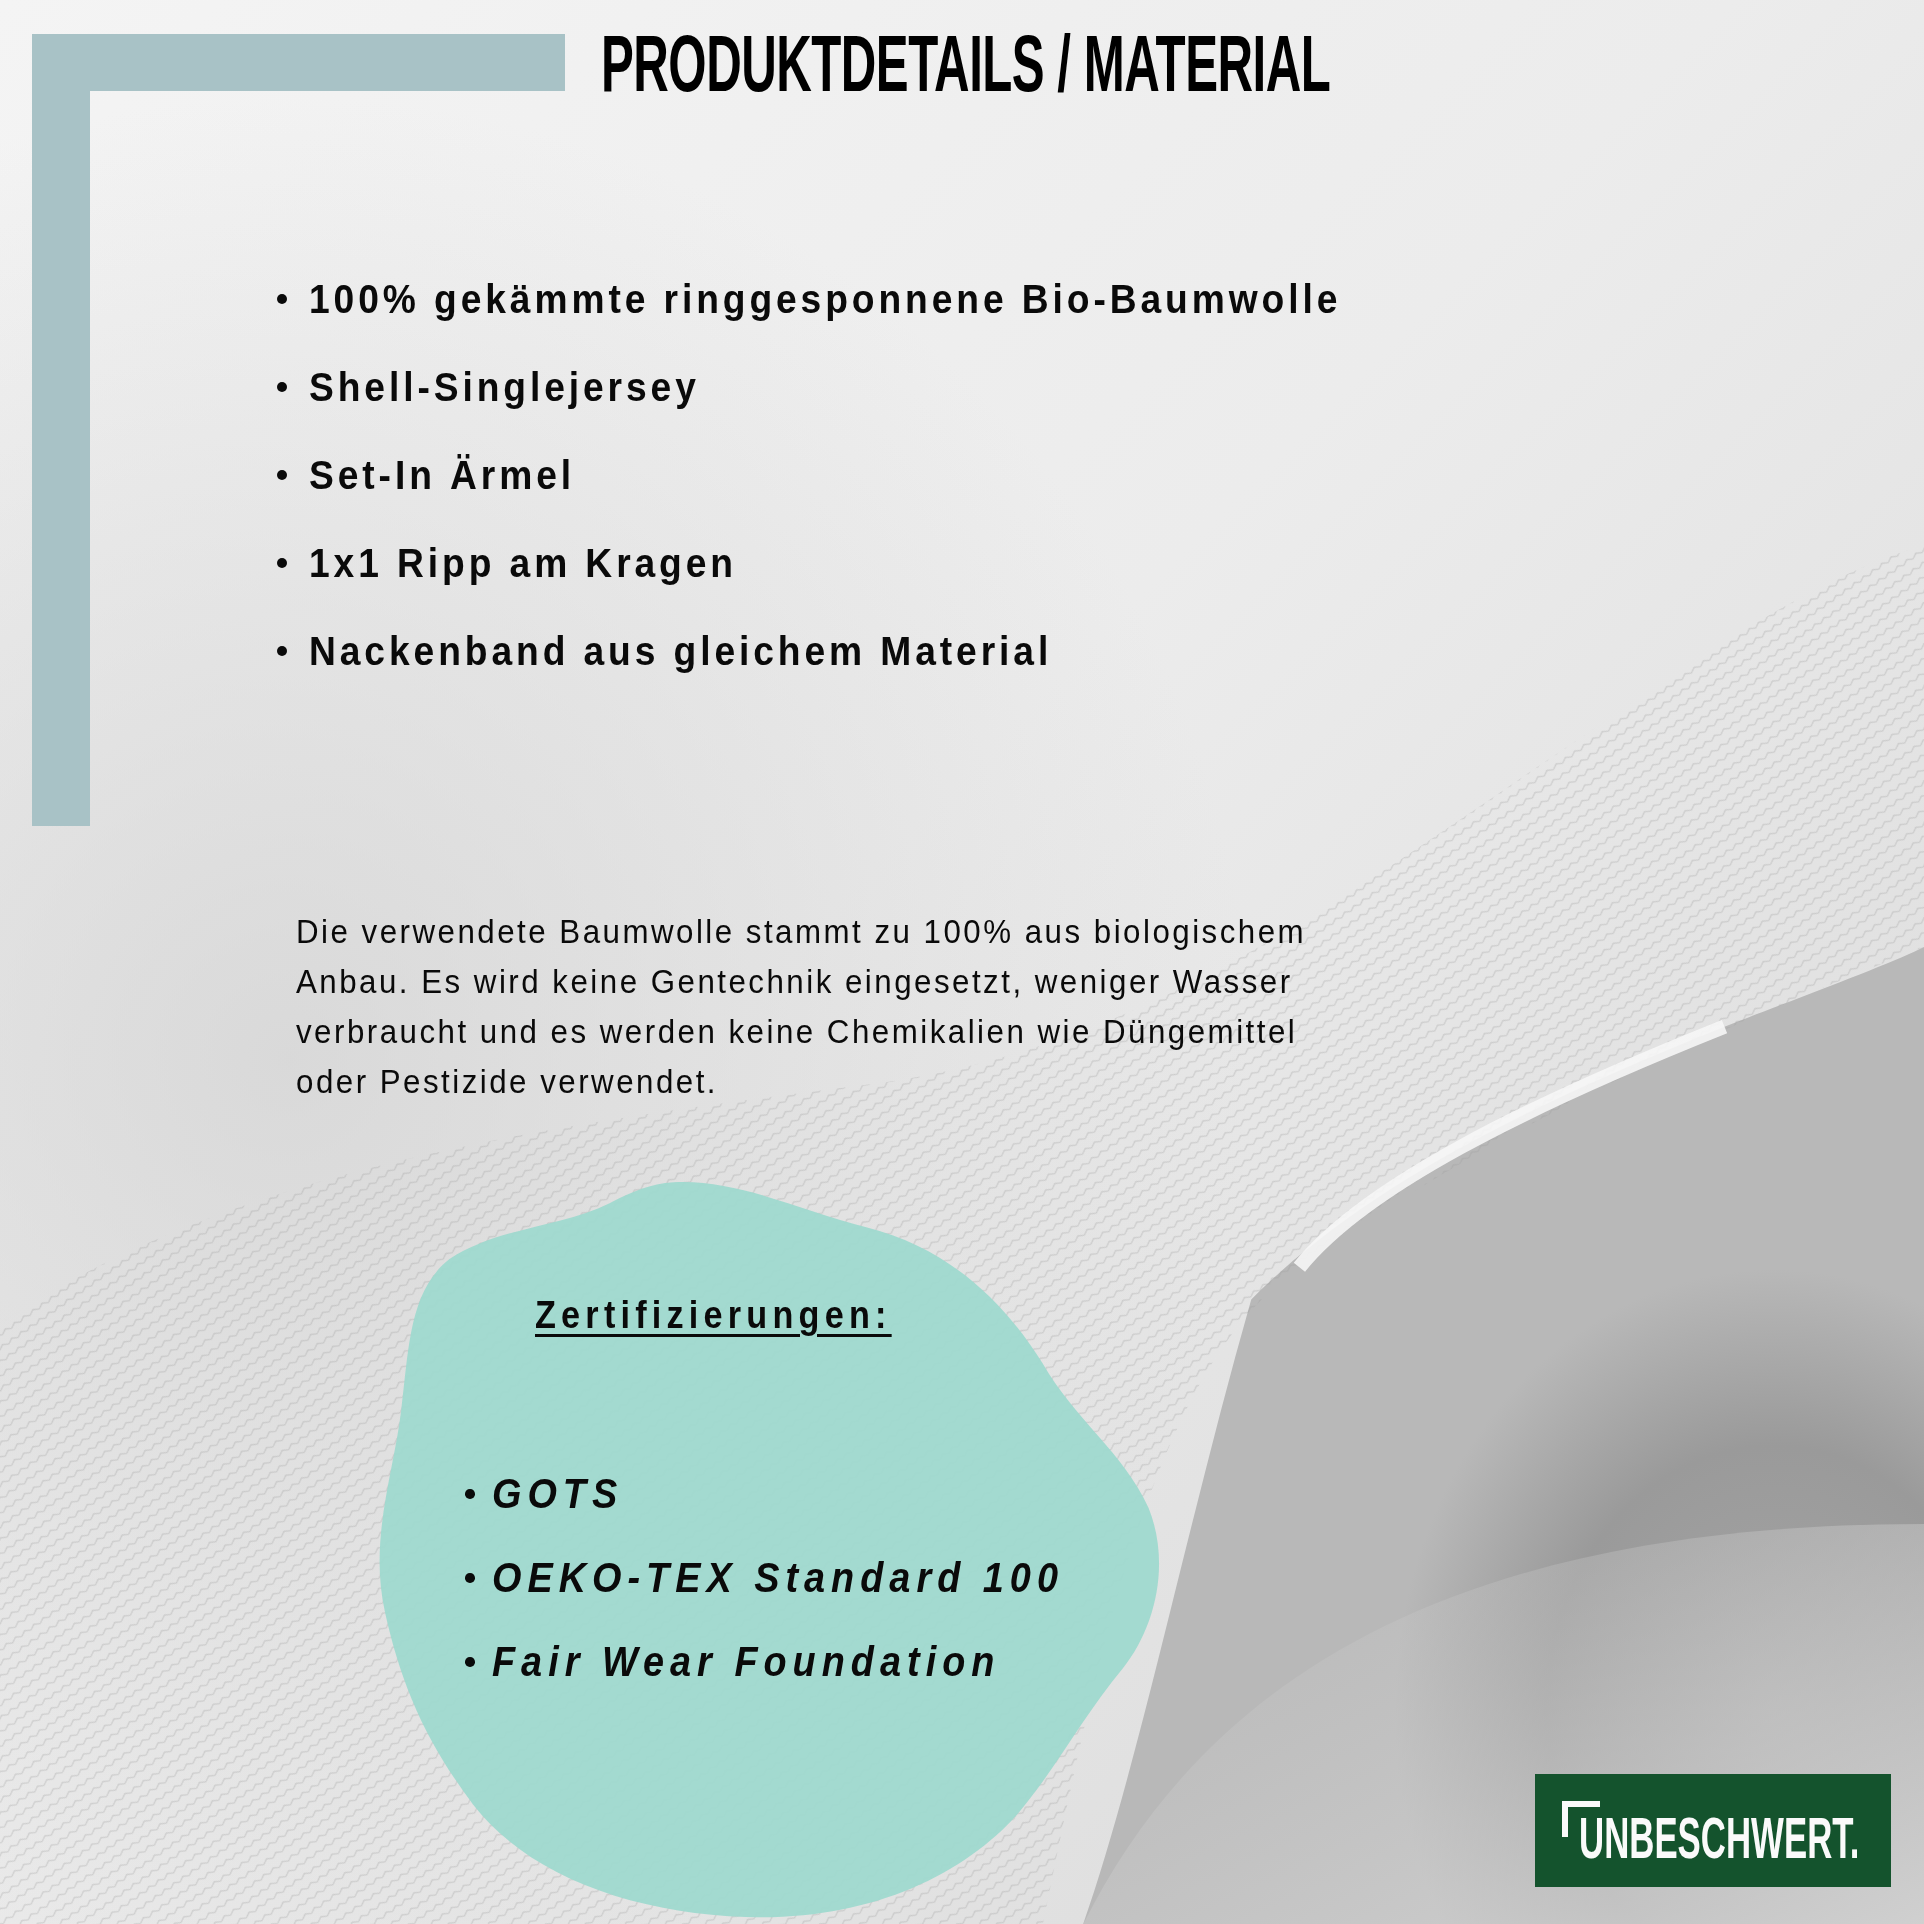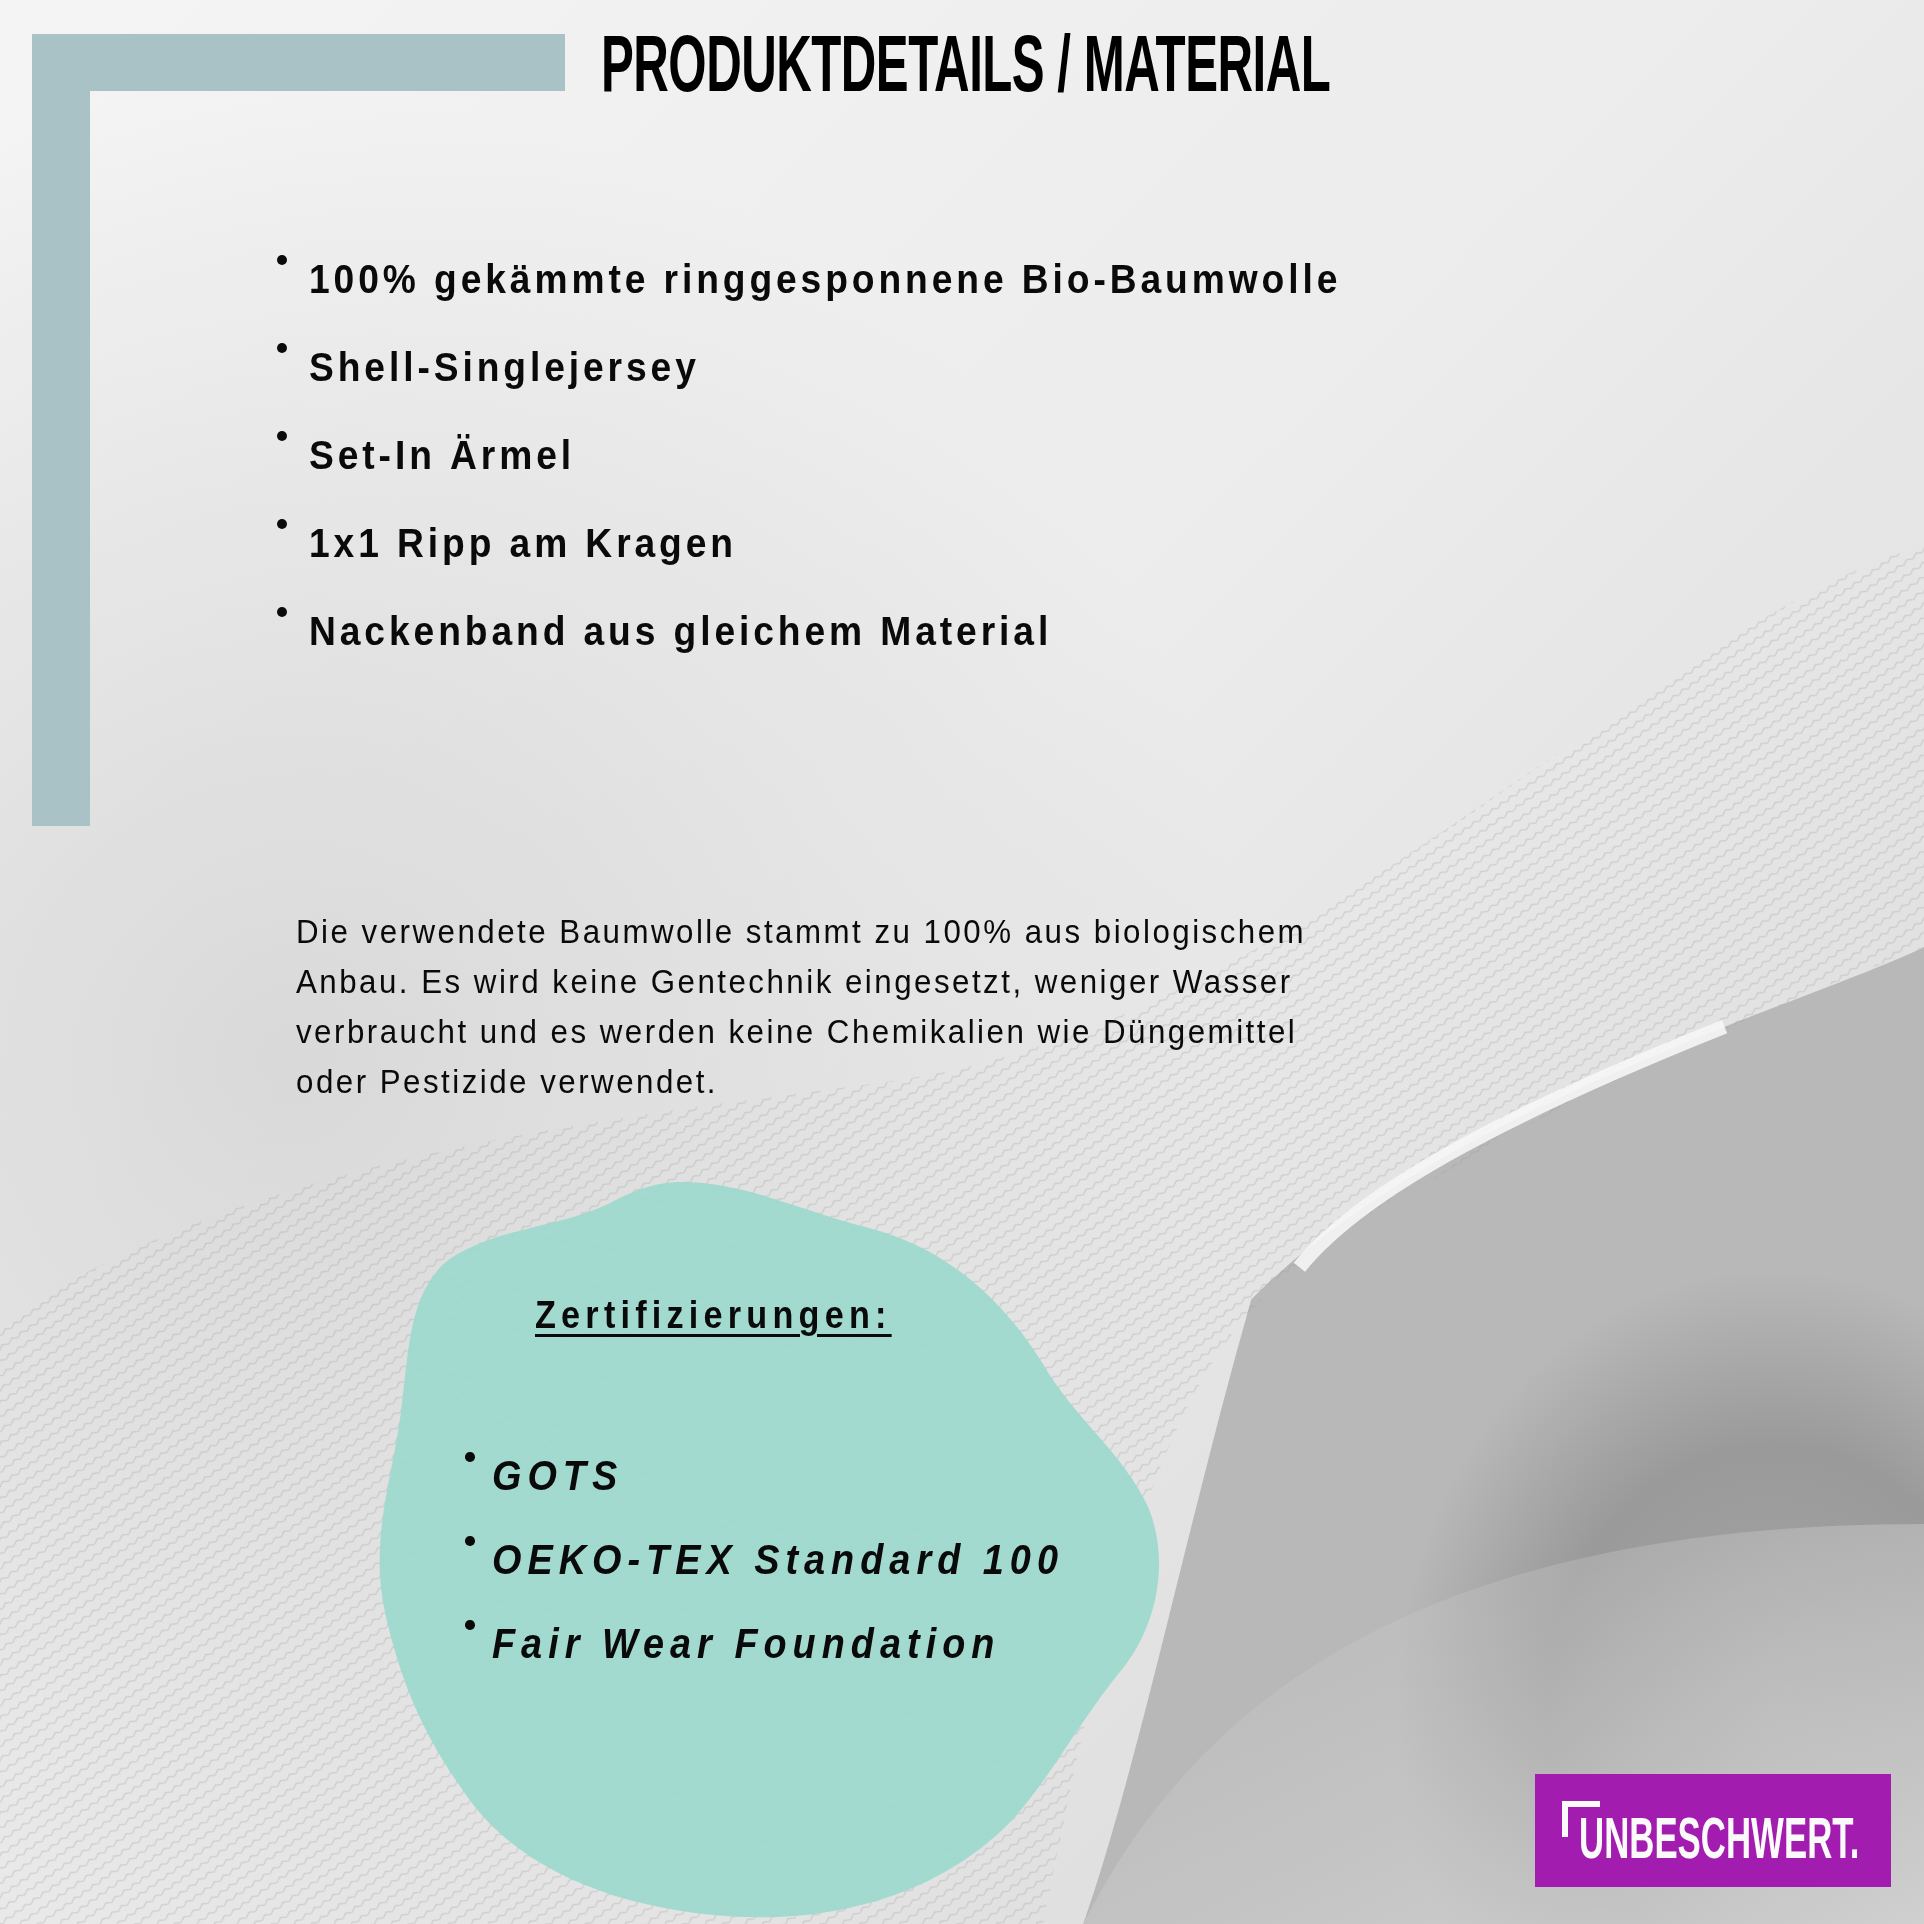--- a/index.html
+++ b/index.html
@@ -10,21 +10,21 @@
   .title {
     position: absolute; left: 601px; top: 24px; z-index: 2;
     font-family: "Liberation Sans", sans-serif; font-weight: 700;
     font-size: 80px; line-height: 80px; color: #000;
     transform-origin: left top; transform: scaleX(0.615);
     white-space: nowrap; letter-spacing: -0.8px;
   }
   .features { position: absolute; left: 277px; top: 255px; z-index: 2; margin: 0; padding: 0; list-style: none; }
   .features li, .certs li {
     font-family: "Liberation Sans", sans-serif; font-weight: 700; color: #0a0a0a;
-    white-space: nowrap; display: flex; 
+    white-space: nowrap; display: flex; align-items: center;
   }
   .features li { font-size: 40px; height: 88px; line-height: 48px; letter-spacing: 4.2px; }
   .features li .txt { display: inline-block; transform-origin: left center; transform: scaleX(0.93); }
   .bullet { display: inline-block; width: 10.4px; height: 10.4px; border-radius: 50%; background: #0a0a0a; margin-right: 21.7px; flex: none; }
   .desc {
     position: absolute; left: 296px; top: 906px; width: 1364px; z-index: 2;
     font-family: "Liberation Sans", sans-serif; font-weight: 400; color: #0a0a0a;
     font-size: 34px; line-height: 50px; letter-spacing: 2.7px; margin: 0;
   }
   .desc span { display: block; white-space: nowrap; transform-origin: left center; transform: scaleX(0.92); }
@@ -148,17 +148,17 @@
   <li>
       <span class="bullet"></span>
       <span class="txt">OEKO-TEX Standard 100</span>
     </li>
   <li>
       <span class="bullet"></span>
       <span class="txt">Fair Wear Foundation</span>
     </li>
 </ul>
 
-<div class="logo" style="background:#a21caf">
+<div class="logo" style="background:#14532d">
   <div class="logo-bracket"></div>
   <div class="logo-text">UNBESCHWERT.</div>
 </div>
 
 
 </body></html>

